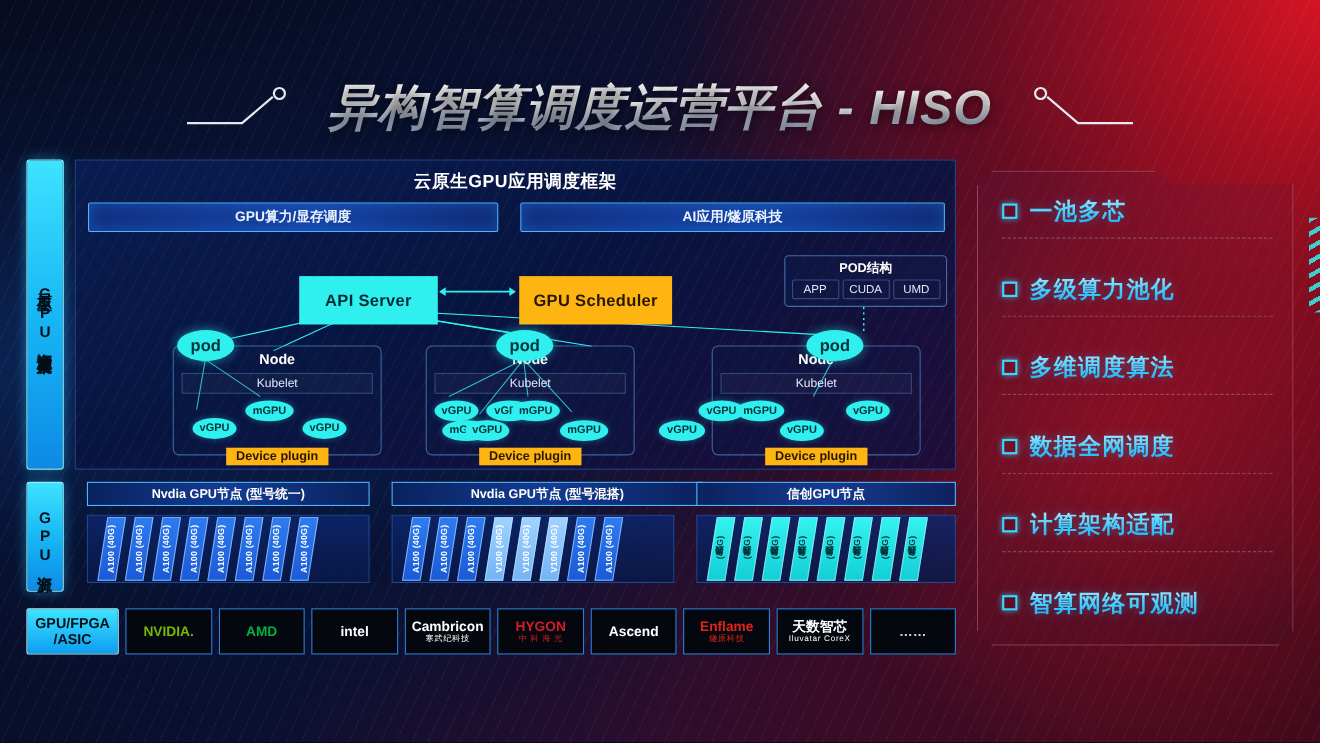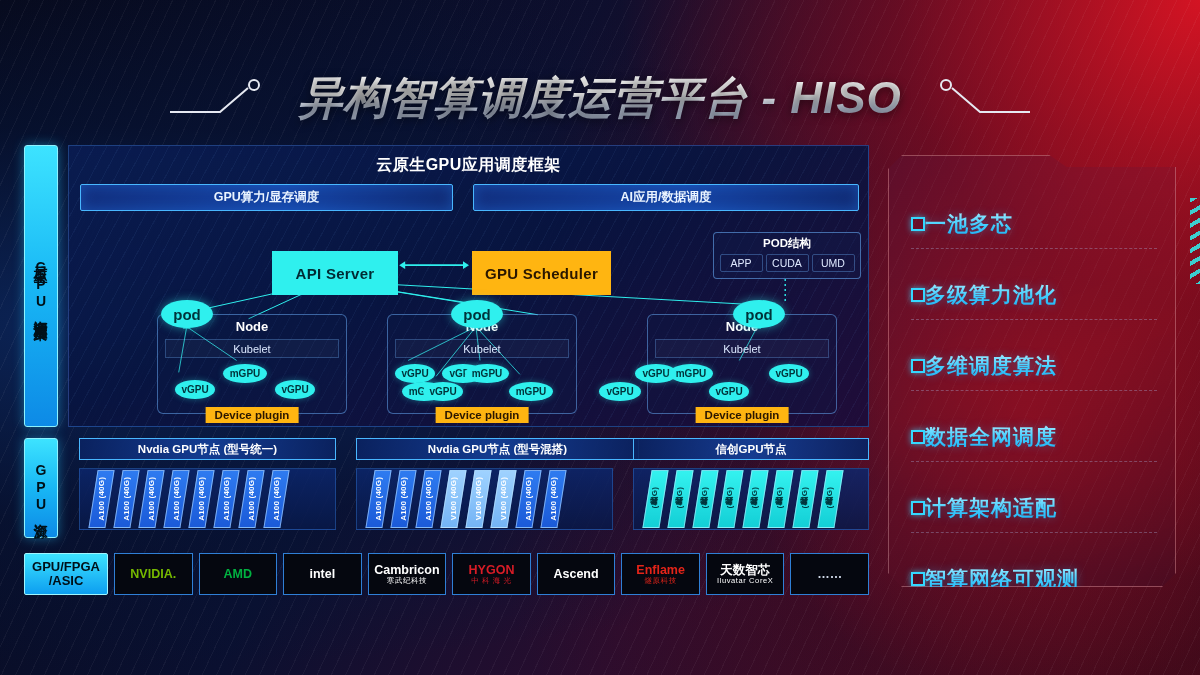--- a/index.html
+++ b/index.html
@@ -192,24 +192,23 @@
   .right-panel {
     position: absolute; left: 888px; top: 155px; width: 288px; height: 432px; z-index: 6;
     background: linear-gradient(160deg, rgba(90,20,60,0.30) 0%, rgba(140,18,38,0.26) 50%, rgba(60,12,40,0.30) 100%);
     border: 1px solid rgba(255,190,190,0.35);
     -webkit-clip-path: polygon(0 14px, 14px 0, 56% 0, 62% 12px, 100% 12px, 100% calc(100% - 14px), calc(100% - 14px) 100%, 14px 100%, 0 calc(100% - 14px));
     clip-path: polygon(0 14px, 14px 0, 56% 0, 62% 12px, 100% 12px, 100% calc(100% - 14px), calc(100% - 14px) 100%, 14px 100%, 0 calc(100% - 14px));
     padding: 22px 18px 14px 22px;
     display:flex; flex-direction: column; justify-content: space-between;
   }
   .feat {
-    display:flex; align-items:center; 
+    display:flex; align-items:center; gap: 11px;
     padding-bottom: 10px;
     border-bottom: 1px dashed rgba(180,210,255,0.30);
-    margin-top: 32px;
   }
   .feat:last-child { border-bottom: none; }
   .feat-box {
     width: 14px; height: 14px; flex: 0 0 14px;
     border: 2px solid #35d8ff; box-shadow: 0 0 6px rgba(53,216,255,0.7);
   }
   .feat-label {
     font-size: 21px; font-weight: 700; letter-spacing: 1px;
     background: linear-gradient(180deg,#b9f4ff 0%,#45d3ff 55%,#16a8ef 100%);
     -webkit-background-clip: text; background-clip: text; color: transparent;
@@ -239,21 +238,21 @@
   </div>
 
   <div class="left-panel">
 
     <div class="vtab" id="vtab-framework">云原生GPU资源调度框架</div>
     <div class="vtab" id="vtab-gpures">GPU资源</div>
 
     <div class="fw-box">
       <div class="fw-title">云原生GPU应用调度框架</div>
       <div class="fw-bar" id="fw-bar-0">GPU算力/显存调度</div>
-      <div class="fw-bar" id="fw-bar-1">AI应用/数据调度</div>
+      <div class="fw-bar" id="fw-bar-1">AI应用/燧原科技</div>
 
       <svg class="lines" viewBox="0 0 801 282" preserveAspectRatio="none">
 
         <line x1="333" y1="120" x2="399" y2="120" stroke="#2ff0ee" stroke-width="1.6"></line>
         <path d="M337 116 L331 120 L337 124 Z" fill="#2ff0ee"></path>
         <path d="M395 116 L401 120 L395 124 Z" fill="#2ff0ee"></path>
 
         <line x1="262" y1="136" x2="118" y2="168" stroke="#2ff0ee" stroke-width="1"></line>
         <line x1="262" y1="136" x2="180" y2="174" stroke="#2ff0ee" stroke-width="1"></line>
         <line x1="262" y1="136" x2="400" y2="158" stroke="#2ff0ee" stroke-width="1"></line>
@@ -411,21 +410,21 @@
           </div>
         </div>
     </div>
   </div>
 
   <div class="vendor-row">
     <div class="vendor-tag">
       <div>GPU/FPGA</div>
       <div>/ASIC</div>
     </div>
-    <div id="vendor-cells" style="display:flex;gap:6px;flex:1 1 0;justify-content:center;">
+    <div id="vendor-cells" style="display:flex;gap:6px;flex:1 1 0;">
         <div class="vendor-cell">
           <div class="v-main" style="color: rgb(118, 185, 0);">NVIDIA.</div>
         </div>
         <div class="vendor-cell">
           <div class="v-main" style="color: rgb(0, 177, 64);">AMD</div>
         </div>
         <div class="vendor-cell">
           <div class="v-main" style="color: rgb(255, 255, 255);">intel</div>
         </div>
         <div class="vendor-cell">

